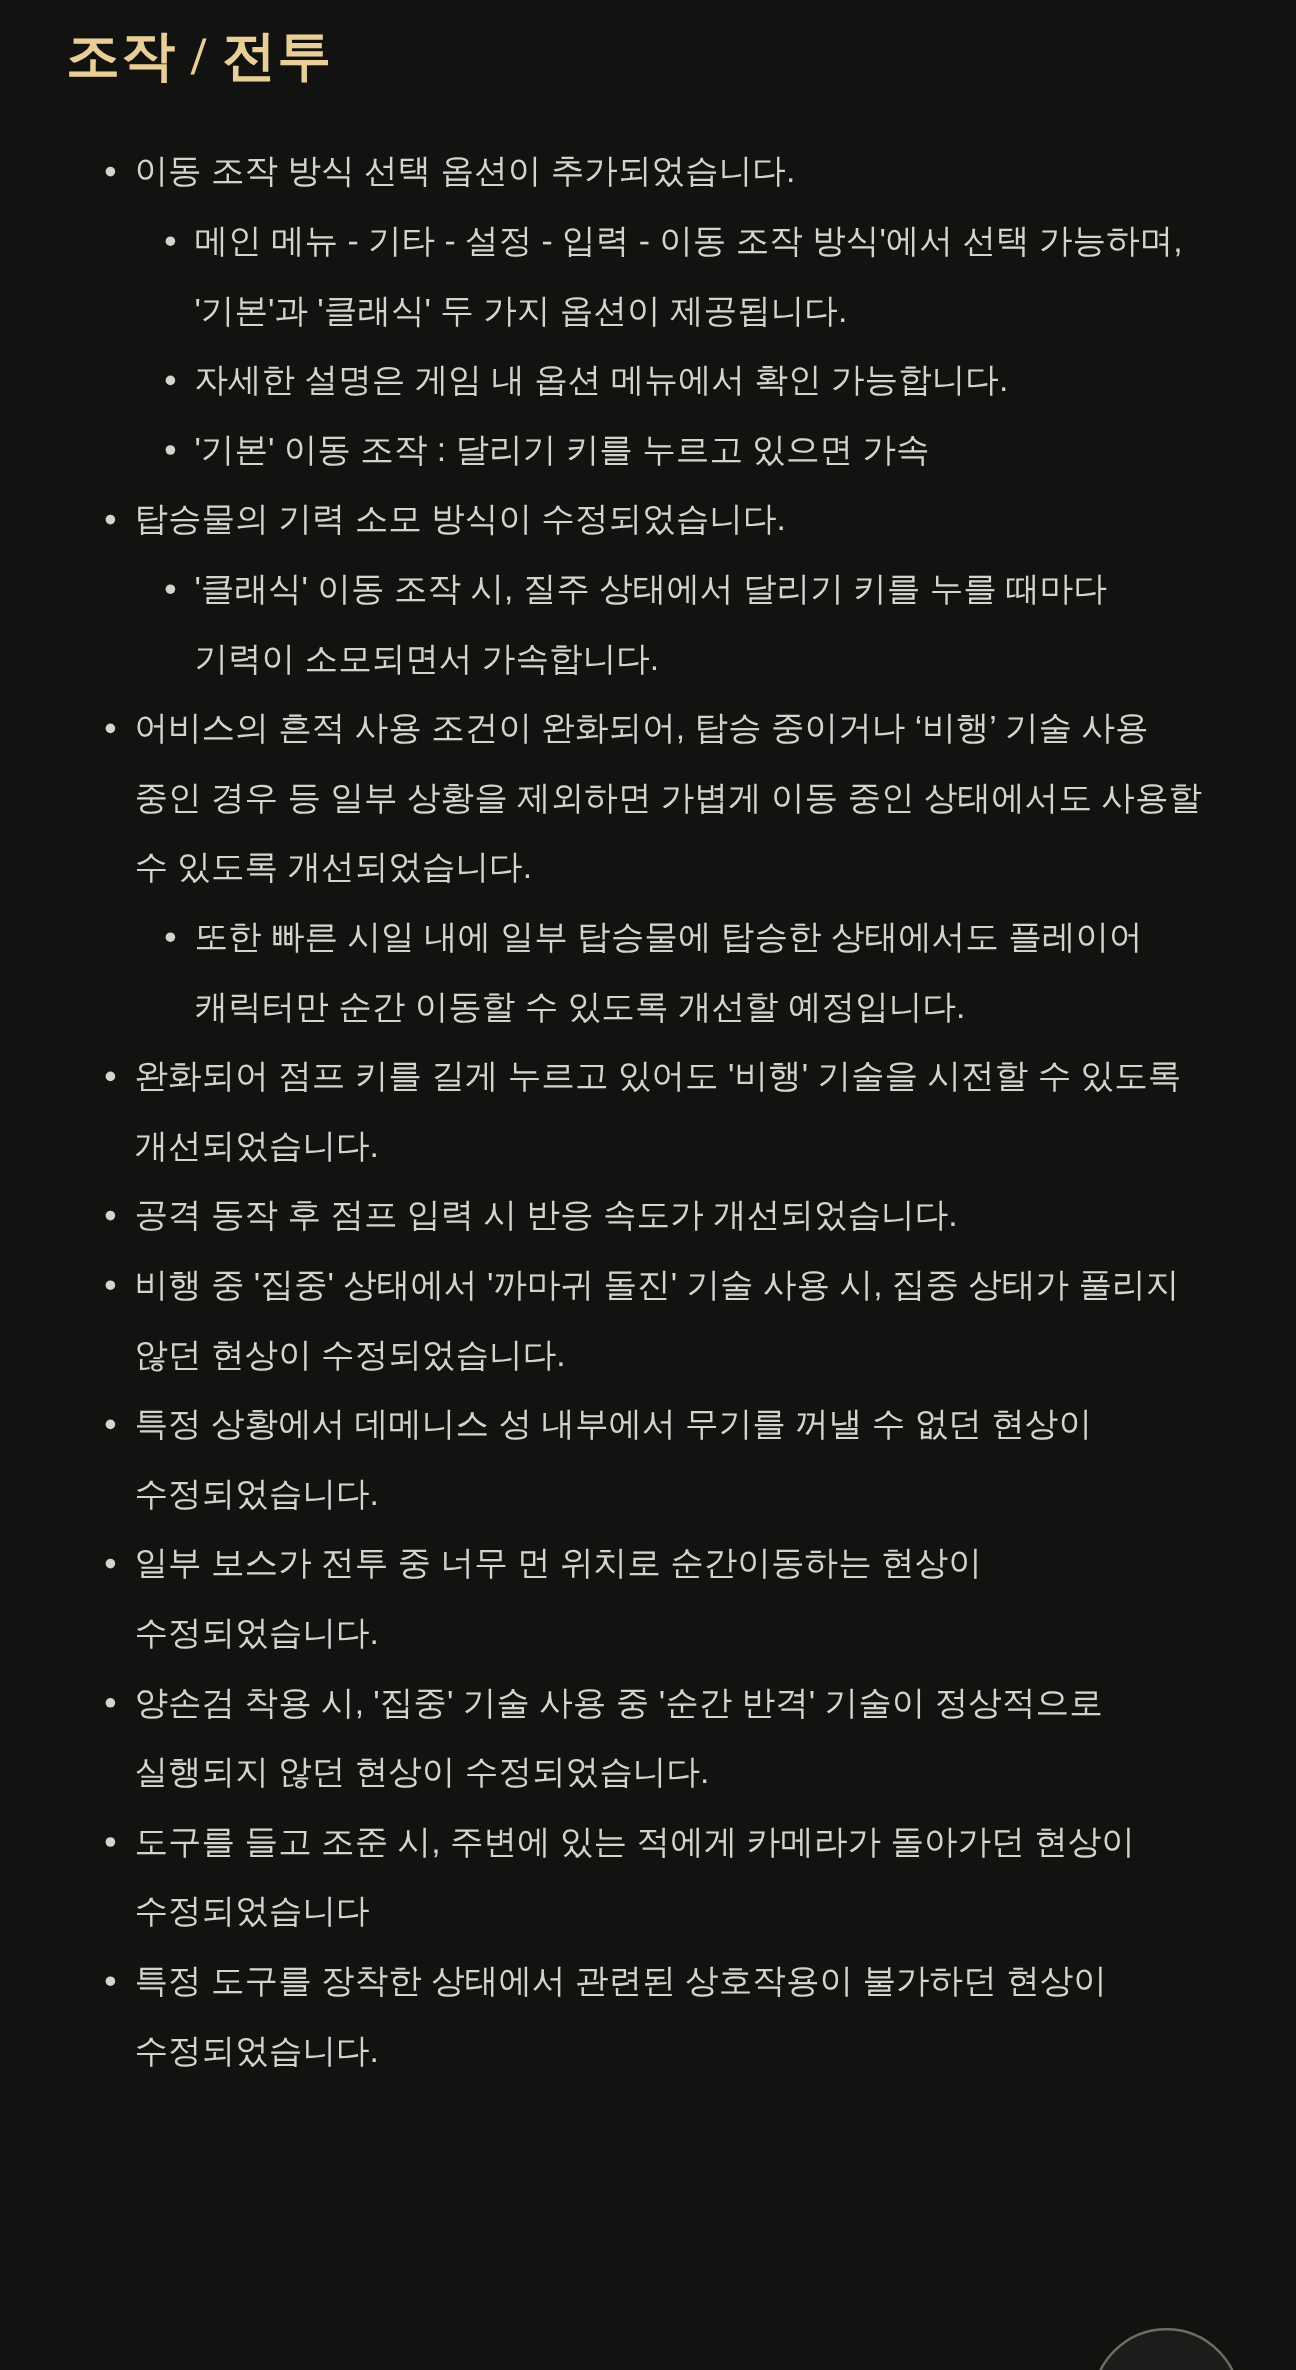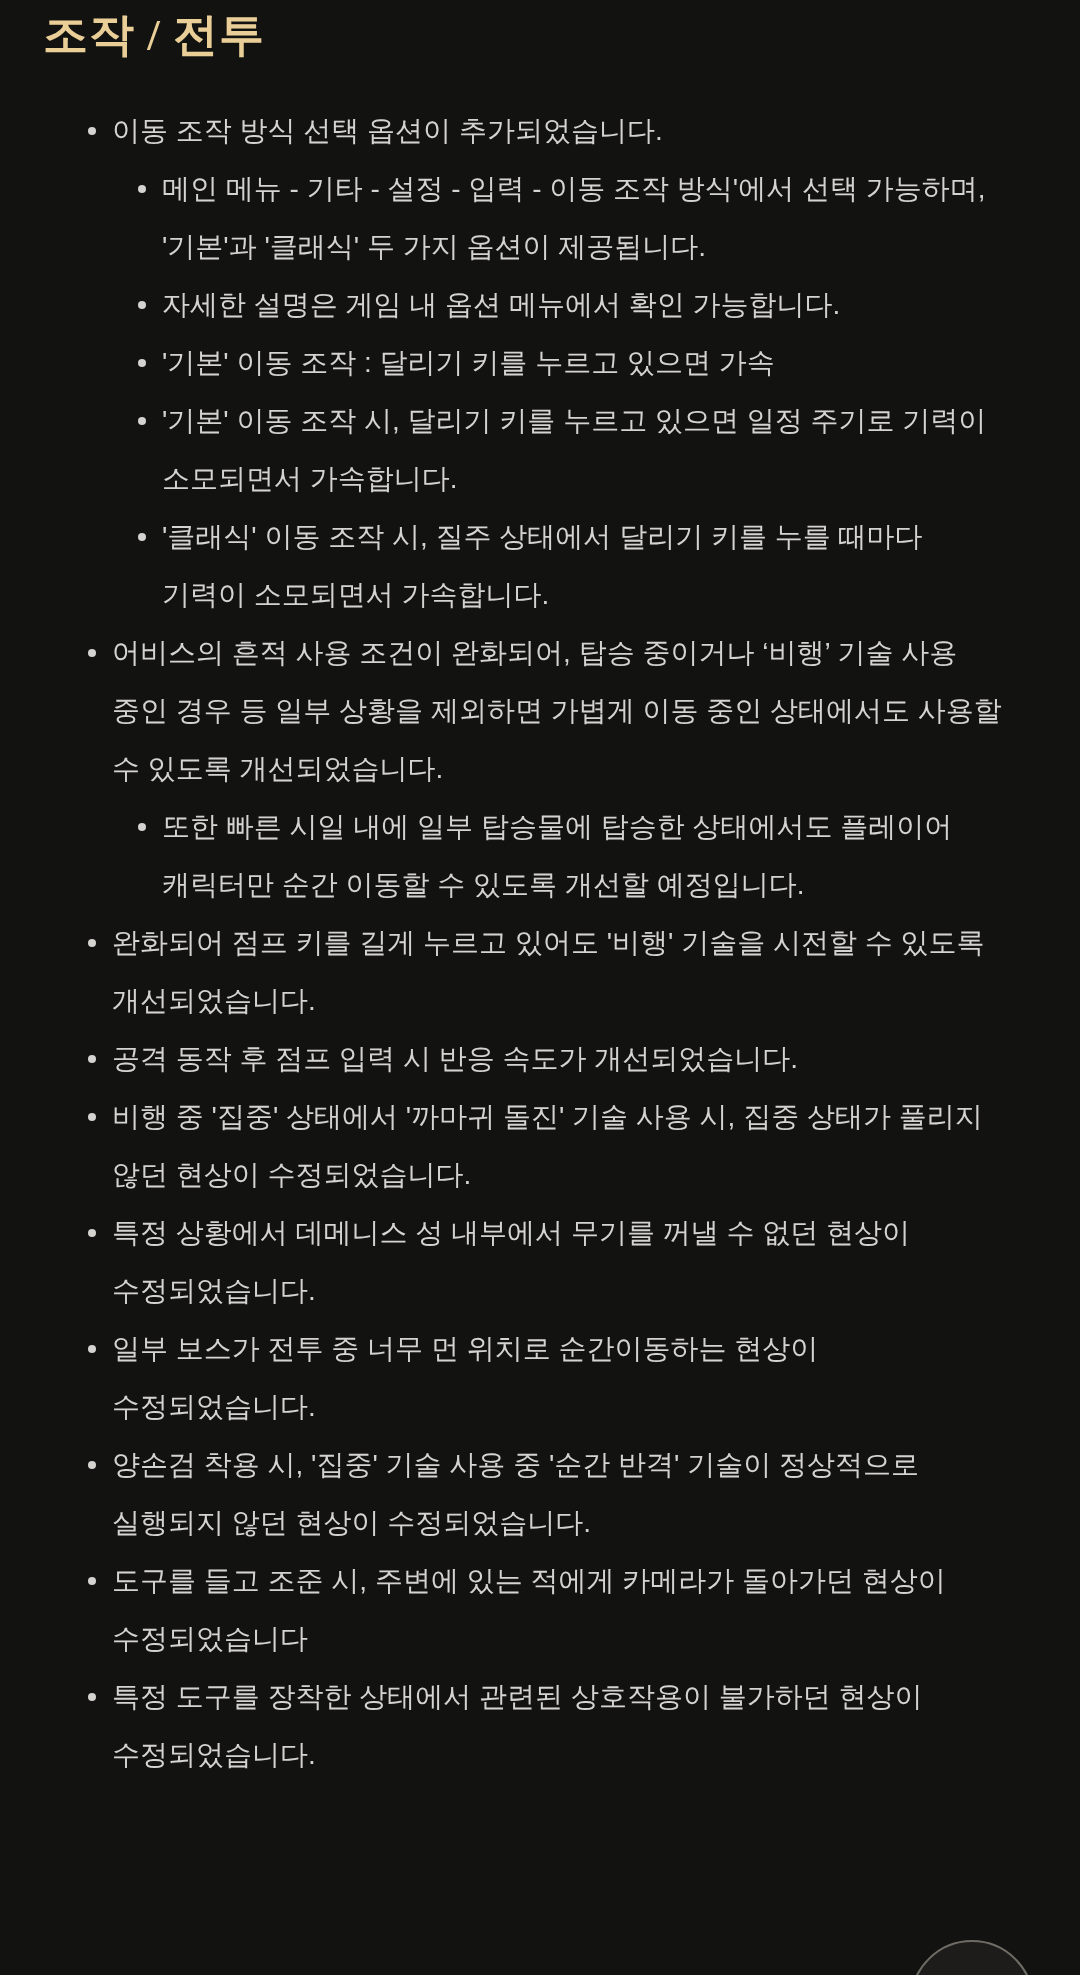--- a/index.html
+++ b/index.html
@@ -11,21 +11,21 @@
     height: 1975px;
     background: #121210;
     overflow: hidden;
     position: relative;
     font-family: "Liberation Sans", "DejaVu Sans", sans-serif;
   }
   .page {
     padding: 8px 0 0 43px;
   }
   h1.section-title {
-    margin: 0;
+    margin: 12px;
     font-family: "Liberation Serif", "DejaVu Serif", serif;
     font-weight: 700;
     font-size: 45px;
     line-height: 54px;
     color: #eace97;
     letter-spacing: 1px;
   }
   ul.notes {
     list-style: none;
     margin: 40px 0 0 0;
@@ -75,21 +75,21 @@
 <body>
 
 <div class="page">
   <h1 class="section-title">조작 / 전투</h1>
 
   <ul class="notes">
       <li class="note lvl1">이동 조작 방식 선택 옵션이 추가되었습니다.</li>
       <li class="note lvl2">메인 메뉴 - 기타 - 설정 - 입력 - 이동 조작 방식'에서 선택 가능하며, '기본'과 '클래식' 두 가지 옵션이 제공됩니다.</li>
       <li class="note lvl2">자세한 설명은 게임 내 옵션 메뉴에서 확인 가능합니다.</li>
       <li class="note lvl2">'기본' 이동 조작 : 달리기 키를 누르고 있으면 가속</li>
-      <li class="note lvl2">'기본' 이동 조작 시, 달리기 키를 누르고 있으면 일정 주기로 기력이 소모되면서 가속합니다.</li>
+      <li class="note lvl1">탑승물의 기력 소모 방식이 수정되었습니다.</li>
       <li class="note lvl2">'클래식' 이동 조작 시, 질주 상태에서 달리기 키를 누를 때마다 기력이 소모되면서 가속합니다.</li>
       <li class="note lvl1">어비스의 흔적 사용 조건이 완화되어, 탑승 중이거나 ‘비행’ 기술 사용 중인 경우 등 일부 상황을 제외하면 가볍게 이동 중인 상태에서도 사용할 수 있도록 개선되었습니다.</li>
       <li class="note lvl2">또한 빠른 시일 내에 일부 탑승물에 탑승한 상태에서도 플레이어 캐릭터만 순간 이동할 수 있도록 개선할 예정입니다.</li>
       <li class="note lvl1">완화되어 점프 키를 길게 누르고 있어도 '비행' 기술을 시전할 수 있도록 개선되었습니다.</li>
       <li class="note lvl1">공격 동작 후 점프 입력 시 반응 속도가 개선되었습니다.</li>
       <li class="note lvl1">비행 중 '집중' 상태에서 '까마귀 돌진' 기술 사용 시, 집중 상태가 풀리지 않던 현상이 수정되었습니다.</li>
       <li class="note lvl1">특정 상황에서 데메니스 성 내부에서 무기를 꺼낼 수 없던 현상이 수정되었습니다.</li>
       <li class="note lvl1">일부 보스가 전투 중 너무 먼 위치로 순간이동하는 현상이 수정되었습니다.</li>
       <li class="note lvl1">양손검 착용 시, '집중' 기술 사용 중 '순간 반격' 기술이 정상적으로 실행되지 않던 현상이 수정되었습니다.</li>
       <li class="note lvl1">도구를 들고 조준 시, 주변에 있는 적에게 카메라가 돌아가던 현상이 수정되었습니다</li>

